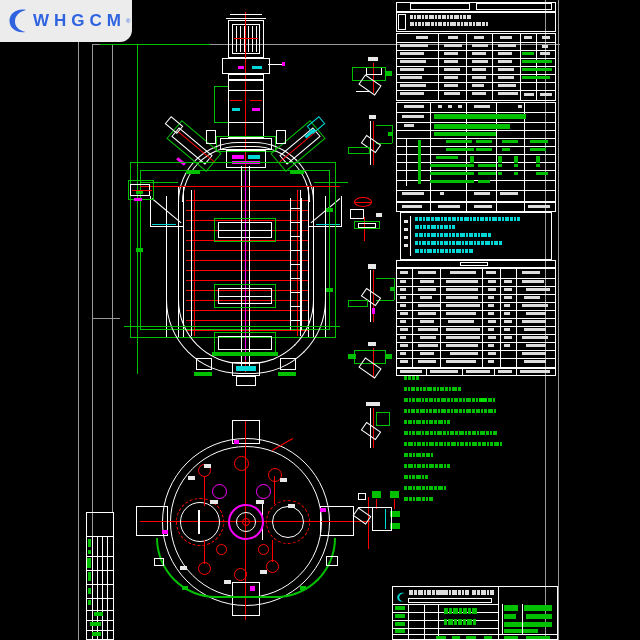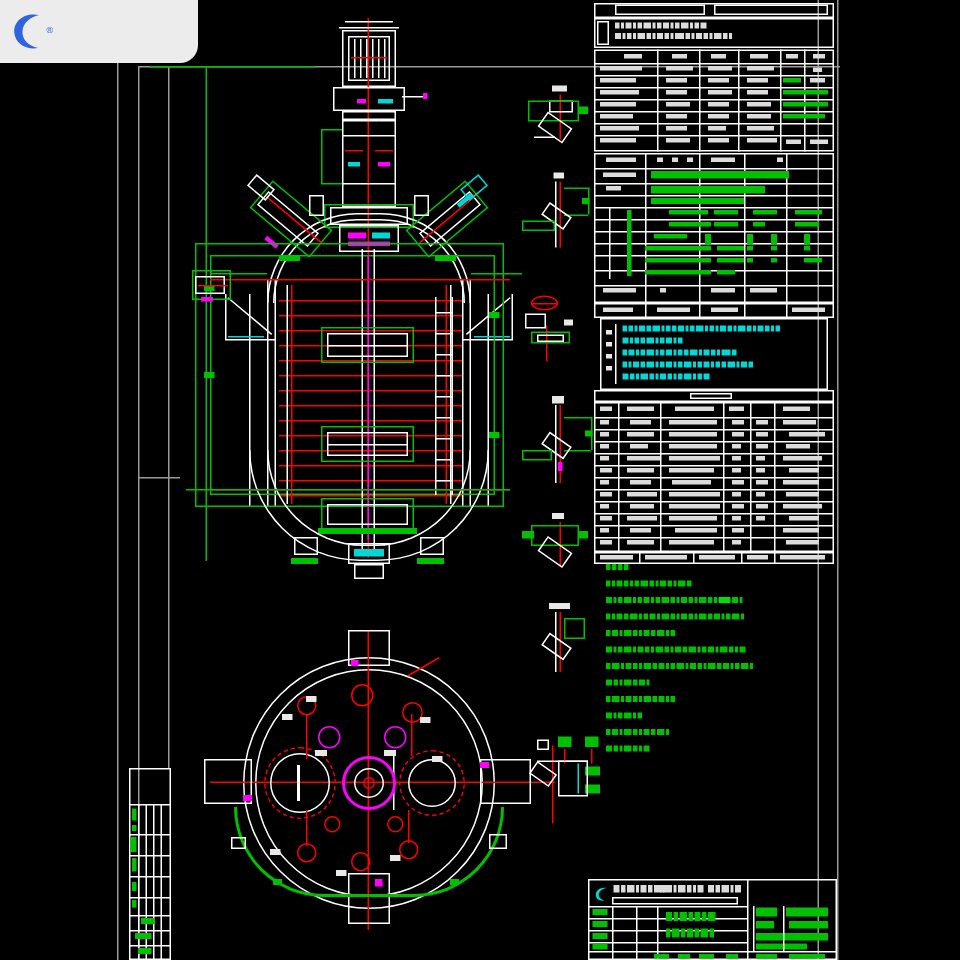--- a/index.html
+++ b/index.html
@@ -1084,19 +1084,20 @@
     <div class="fill-g abs" style="left:112px;top:50px;width:14px;height:3px;"></div>
     <div class="fill-g abs" style="left:134px;top:50px;width:24px;height:3px;"></div>
   </div>
 
   <div id="watermark">
     <div id="wm-mark">
       <svg width="26" height="30" viewBox="0 0 26 30">
         <path d="M21 4 C12 2 4 7.5 4.5 15.5 C5 23 12.5 27.5 20.5 26 C13.5 24.5 9.5 20 10 14.5 C10.5 9 15 5.5 21 4 Z" fill="#2f63e0"></path>
       </svg>
     </div>
+    <div id="wm-text">WHGCM</div>
     <div id="wm-reg">®</div>
   </div>
 
   <div class="hidden-text">jacketed stirred reactor vessel with agitator and coil</div>
   <div class="hidden-text">cad-engineering-drawing</div>
 
 </div>
 
 </body></html>

